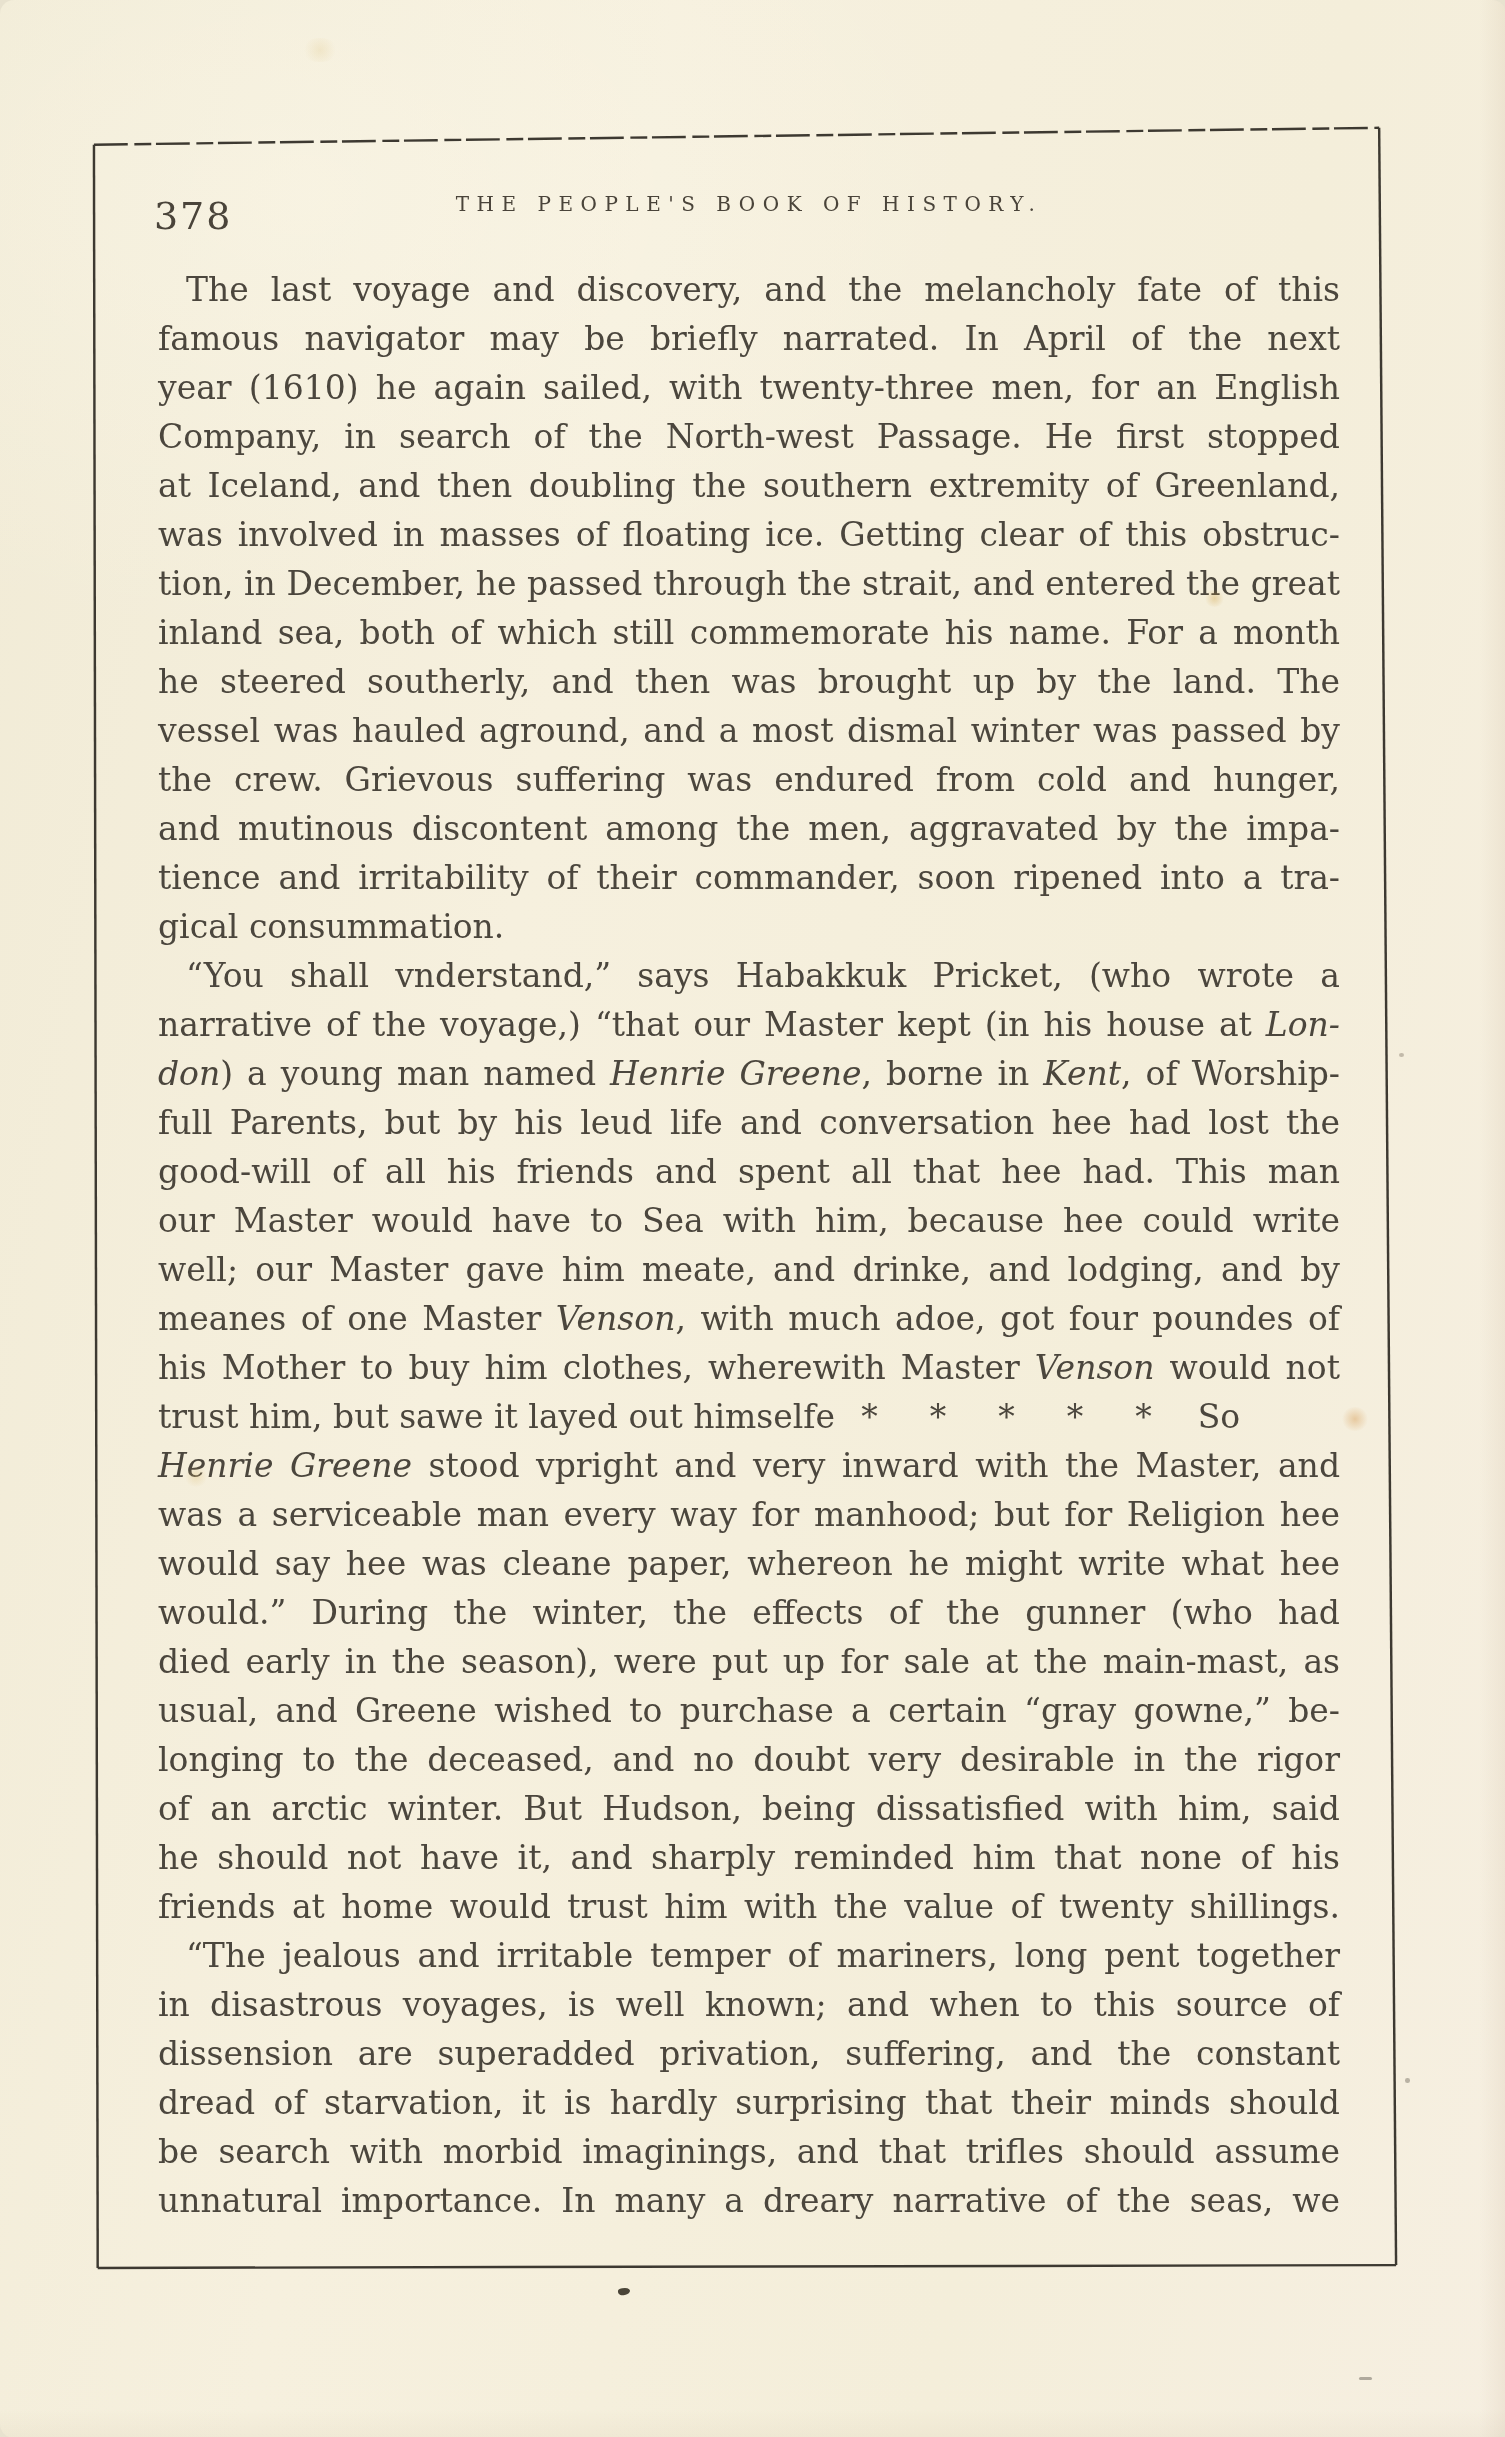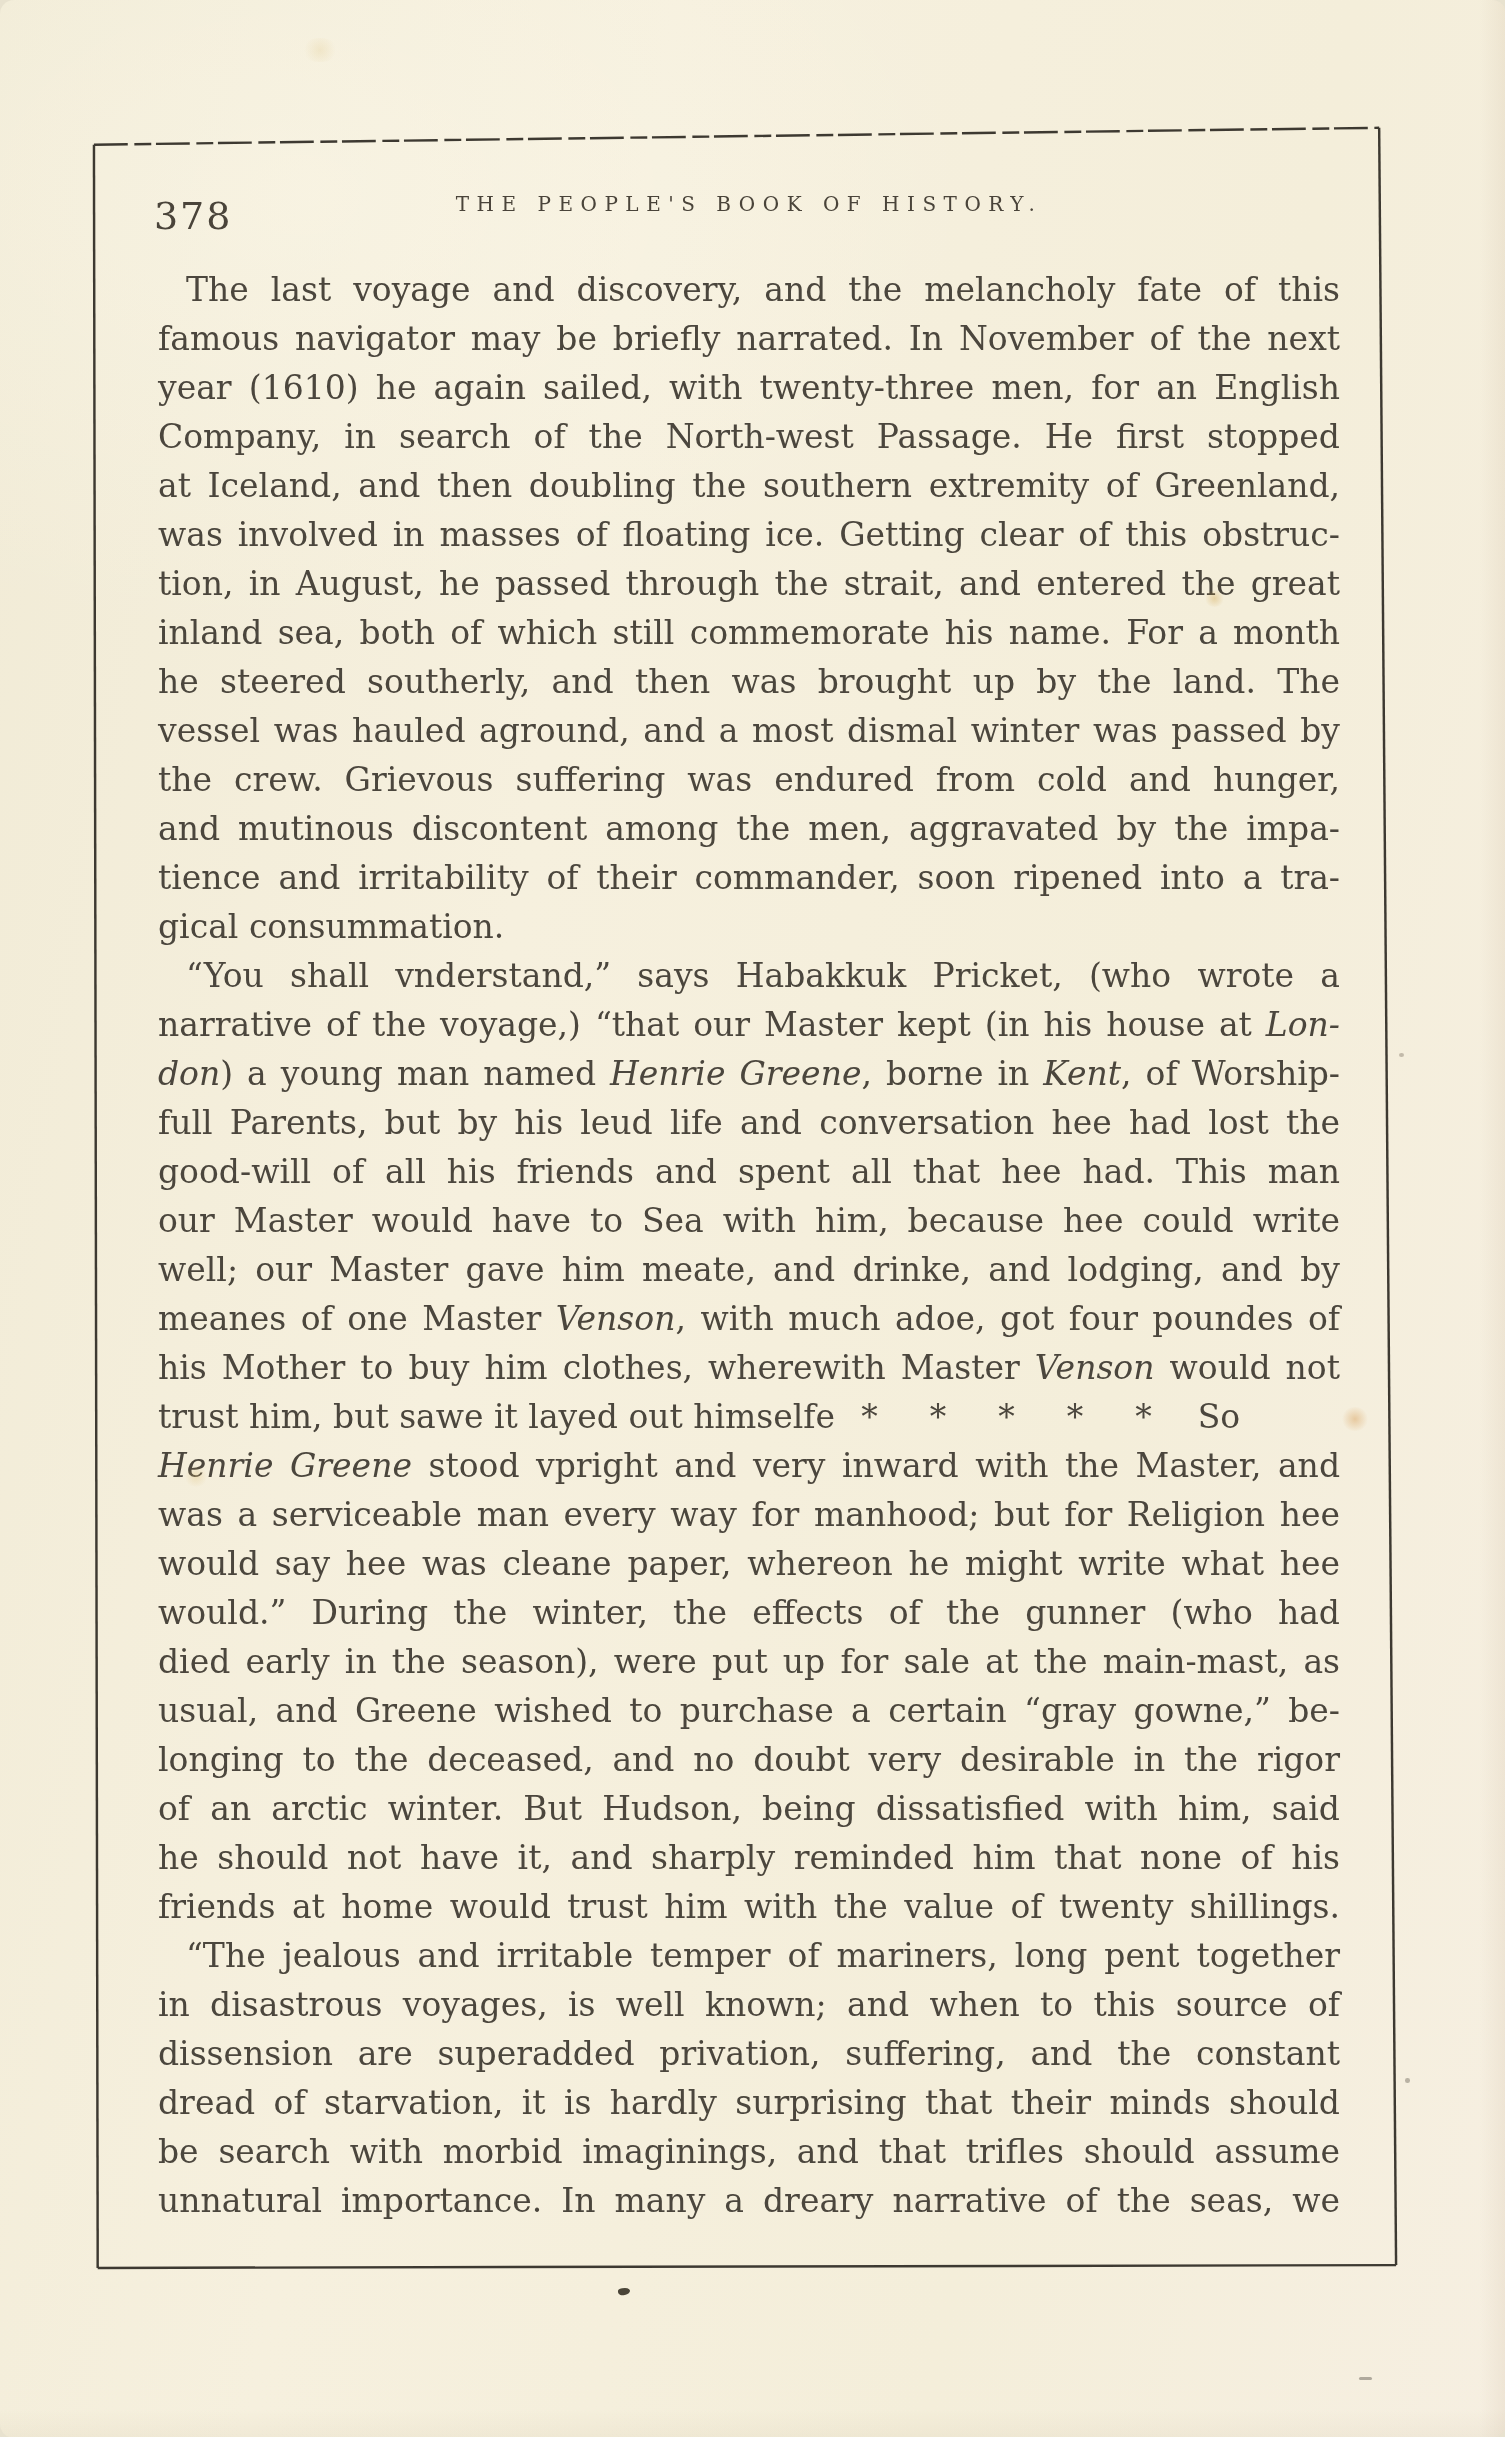--- a/index.html
+++ b/index.html
@@ -86,26 +86,26 @@
     <line x1="104" y1="2414" x2="1486" y2="2411" stroke="#3d3931" stroke-width="2.6"></line>
     <line x1="100" y1="154" x2="104" y2="2414" stroke="#3d3931" stroke-width="2.6"></line>
   </svg>
 
   <div class="page-number">378</div>
   <div class="running-header">THE PEOPLE'S BOOK OF HISTORY.</div>
 
   <div class="body-text">
       <div class="paragraph">
         <div class="line first"><span>The last voyage and discovery, and the melancholy fate of this</span></div>
-        <div class="line"><span>famous navigator may be briefly narrated.  In November of the next</span></div>
+        <div class="line"><span>famous navigator may be briefly narrated.  In April of the next</span></div>
         <div class="line"><span>year (1610) he again sailed, with twenty-three men, for an English</span></div>
         <div class="line"><span>Company, in search of the North-west Passage.  He first stopped</span></div>
         <div class="line"><span>at Iceland, and then doubling the southern extremity of Greenland,</span></div>
         <div class="line"><span>was involved in masses of floating ice.  Getting clear of this obstruc-</span></div>
-        <div class="line"><span>tion, in August, he passed through the strait, and entered the great</span></div>
+        <div class="line"><span>tion, in December, he passed through the strait, and entered the great</span></div>
         <div class="line"><span>inland sea, both of which still commemorate his name.  For a month</span></div>
         <div class="line"><span>he steered southerly, and then was brought up by the land.  The</span></div>
         <div class="line"><span>vessel was hauled aground, and a most dismal winter was passed by</span></div>
         <div class="line"><span>the crew.  Grievous suffering was endured from cold and hunger,</span></div>
         <div class="line"><span>and mutinous discontent among the men, aggravated by the impa-</span></div>
         <div class="line"><span>tience and irritability of their commander, soon ripened into a tra-</span></div>
         <div class="line last"><span>gical consummation.</span></div>
       </div>
       <div class="paragraph">
         <div class="line first"><span>“You shall vnderstand,” says Habakkuk Pricket, (who wrote a</span></div>

